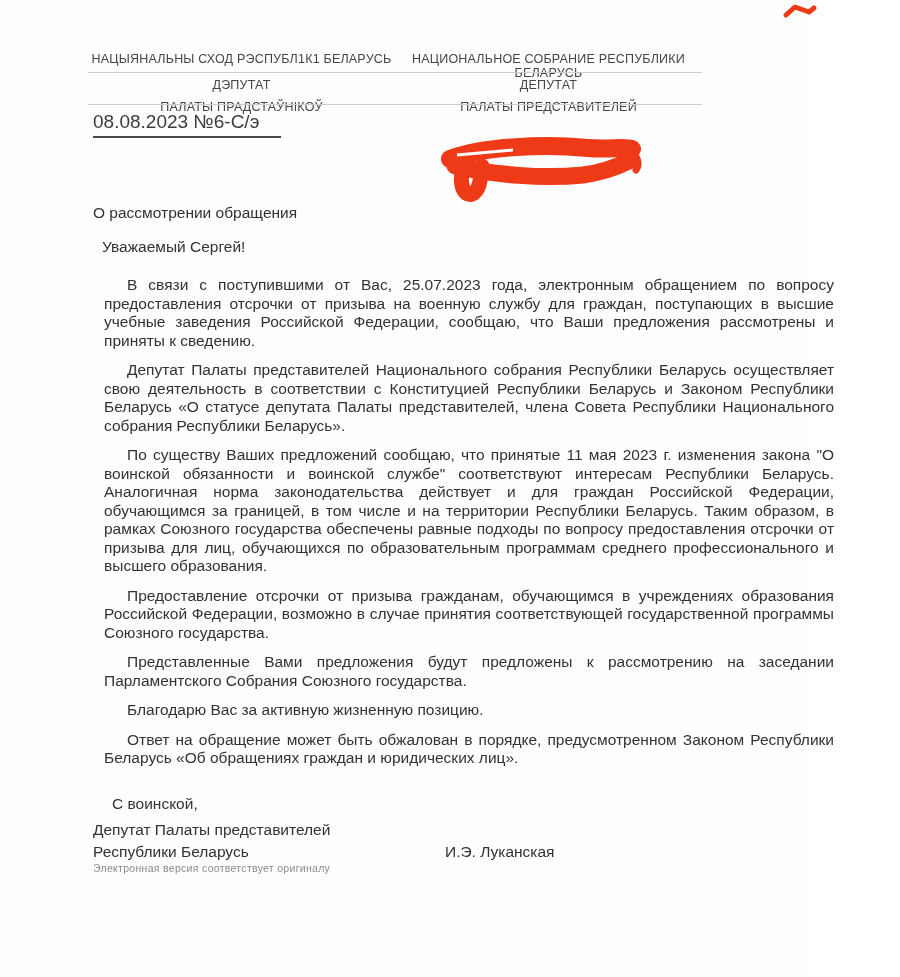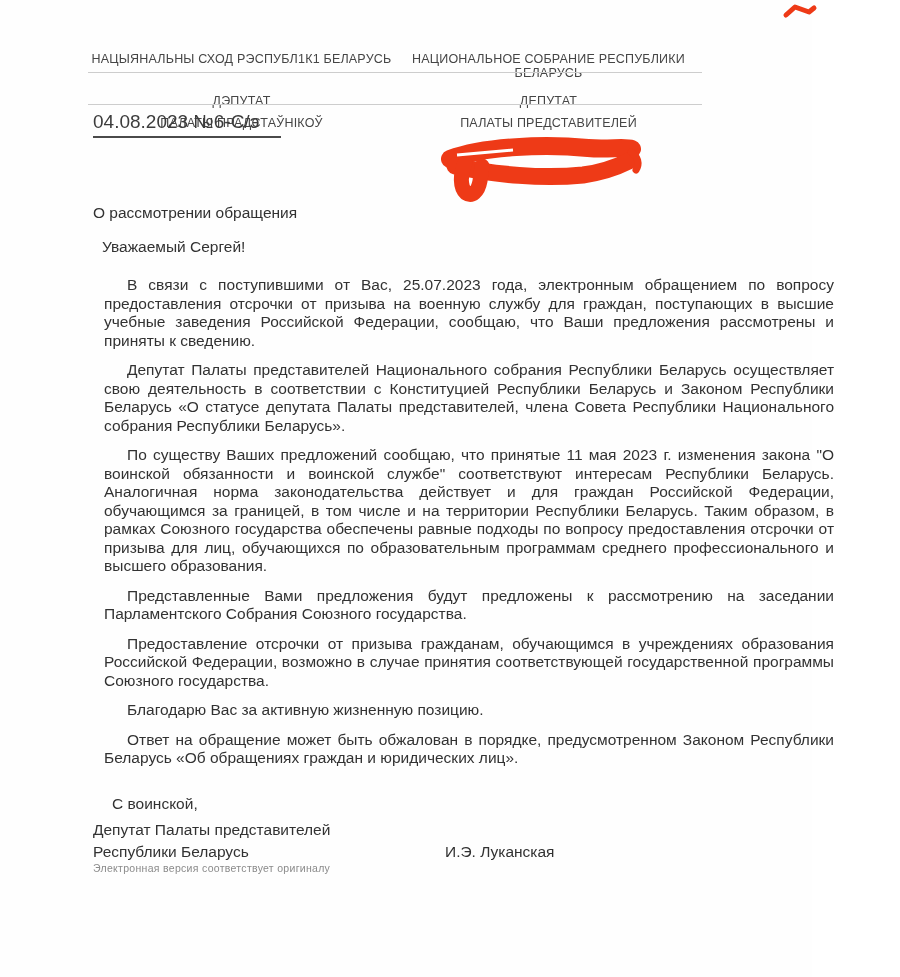--- a/index.html
+++ b/index.html
@@ -28,21 +28,21 @@
     display: flex;
   }
   .lh-col {
     width: 50%;
     text-align: center;
     color: #454545;
     font-size: 12.5px;
     letter-spacing: 0.2px;
   }
   .lh-line1 { height: 20px; }
-  .lh-line2 { height: 21px; padding-top: 6px; margin-top: 16px; }
+  .lh-line2 { height: 21px; padding-top: 6px; }
   .lh-line3 { padding-top: 1px; }
   .hline {
     position: absolute;
     left: 88px;
     width: 614px;
     height: 0;
     border-top: 1.5px solid #cdcdcd;
   }
   .hline1 { top: 72px; }
   .hline2 { top: 104px; }
@@ -128,41 +128,41 @@
     </div>
     <div class="lh-col">
       <div class="lh-line1">НАЦИОНАЛЬНОЕ СОБРАНИЕ РЕСПУБЛИКИ БЕЛАРУСЬ</div>
       <div class="lh-line2">ДЕПУТАТ</div>
       <div class="lh-line3">ПАЛАТЫ ПРЕДСТАВИТЕЛЕЙ</div>
     </div>
   </div>
   <div class="hline hline1"></div>
   <div class="hline hline2"></div>
 
-  <div class="refnum">04.08.2023 №6-С/э</div>
+  <div class="refnum">08.08.2023 №6-С/э</div>
 
   <svg class="scribble" viewBox="0 0 230 70">
     <g fill="none" stroke-linecap="round" stroke-linejoin="round" stroke="#ee3a17">
       <path stroke-width="18" d="M25,26 C60,13 120,11 163,15 C185,17 198,13 207,16"></path>
       <path stroke-width="17" d="M30,33 C70,42 118,46 158,42 C180,39 196,32 204,28"></path>
       <path stroke-width="15" d="M40,30 C35,42 35,54 41,60 C47,64 53,59 55,48 L57,33"></path>
       <path stroke-width="7" d="M206,19 C213,23 215,31 211,37"></path>
     </g>
     <path d="M32,22 L88,17" stroke="#ffffff" stroke-width="3" fill="none"></path>
   </svg>
 
   <div class="letter-body">
     <p class="subject">О рассмотрении обращения</p>
     <p class="salutation">Уважаемый Сергей!</p>
 
     <p class="para first">В связи с поступившими от Вас, 25.07.2023 года, электронным обращением по вопросу предоставления отсрочки от призыва на военную службу для граждан, поступающих в высшие учебные заведения Российской Федерации, сообщаю, что Ваши предложения рассмотрены и приняты к сведению.</p>
     <p class="para">Депутат Палаты представителей Национального собрания Республики Беларусь осуществляет свою деятельность в соответствии с Конституцией Республики Беларусь и Законом Республики Беларусь «О статусе депутата Палаты представителей, члена Совета Республики Национального собрания Республики Беларусь».</p>
     <p class="para">По существу Ваших предложений сообщаю, что принятые 11 мая 2023 г. изменения закона "О воинской обязанности и воинской службе" соответствуют интересам Республики Беларусь. Аналогичная норма законодательства действует и для граждан Российской Федерации, обучающимся за границей, в том числе и на территории Республики Беларусь. Таким образом, в рамках Союзного государства обеспечены равные подходы по вопросу предоставления отсрочки от призыва для лиц, обучающихся по образовательным программам среднего профессионального и высшего образования.</p>
+    <p class="para">Предоставление отсрочки от призыва гражданам, обучающимся в учреждениях образования Российской Федерации, возможно в случае принятия соответствующей государственной программы Союзного государства.</p>
     <p class="para">Представленные Вами предложения будут предложены к рассмотрению на заседании Парламентского Собрания Союзного государства.</p>
-    <p class="para">Предоставление отсрочки от призыва гражданам, обучающимся в учреждениях образования Российской Федерации, возможно в случае принятия соответствующей государственной программы Союзного государства.</p>
     <p class="para">Благодарю Вас за активную жизненную позицию.</p>
     <p class="para">Ответ на обращение может быть обжалован в порядке, предусмотренном Законом Республики Беларусь «Об обращениях граждан и юридических лиц».</p>
 
     <p class="closing">С воинской,</p>
 
     <div class="sig-block">
       <div class="sig-line">Депутат Палаты представителей</div>
       <div class="sig-line">
         <span>Республики Беларусь</span>
         <span class="sig-name">И.Э. Луканская</span>

